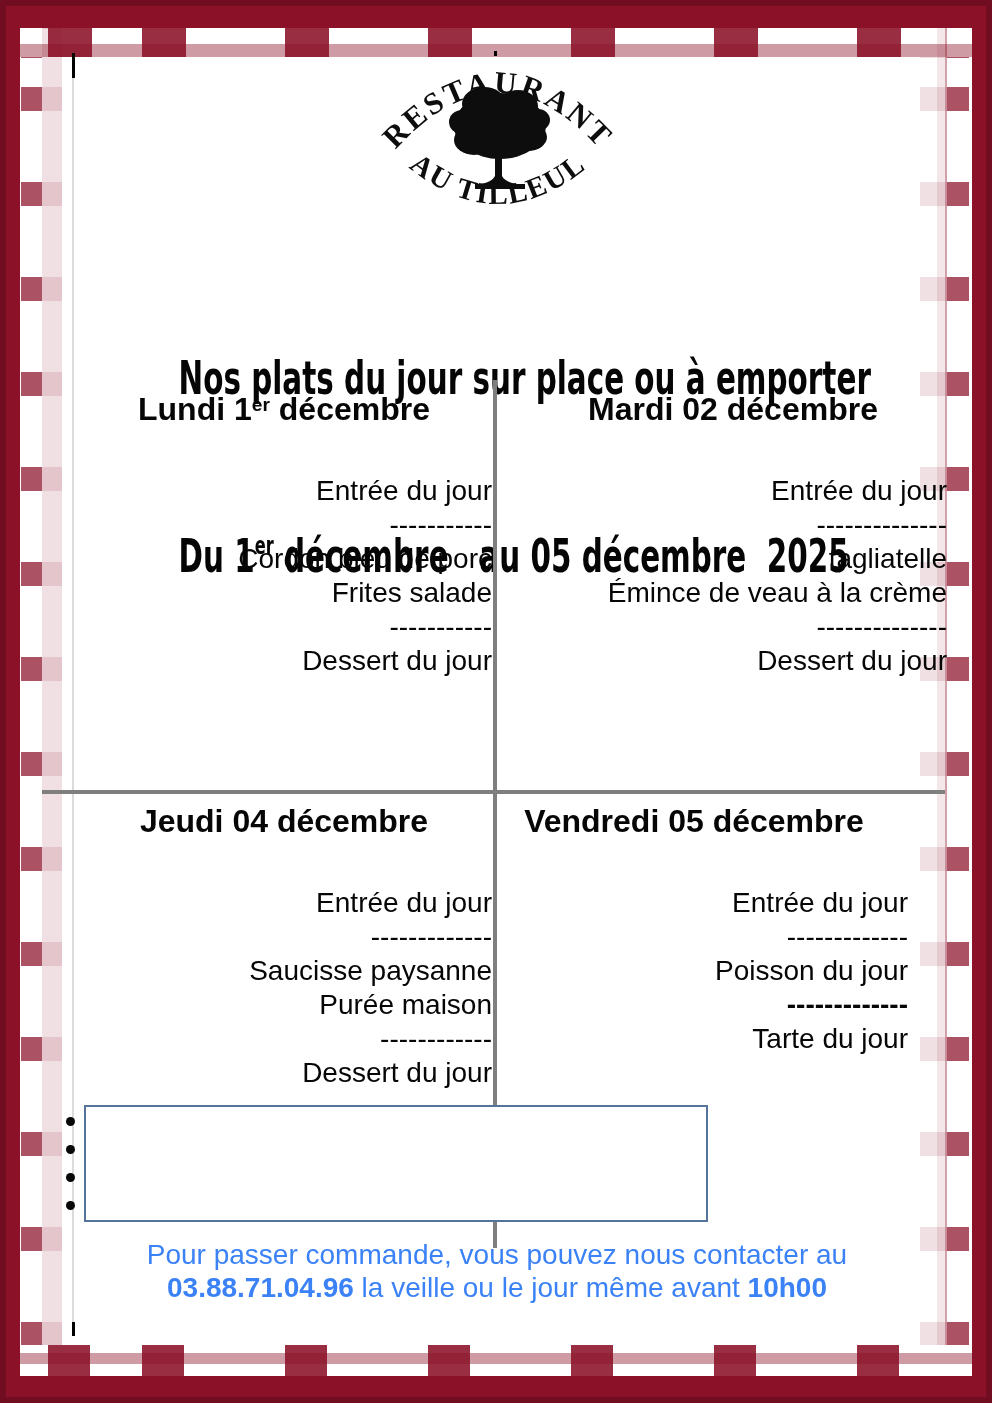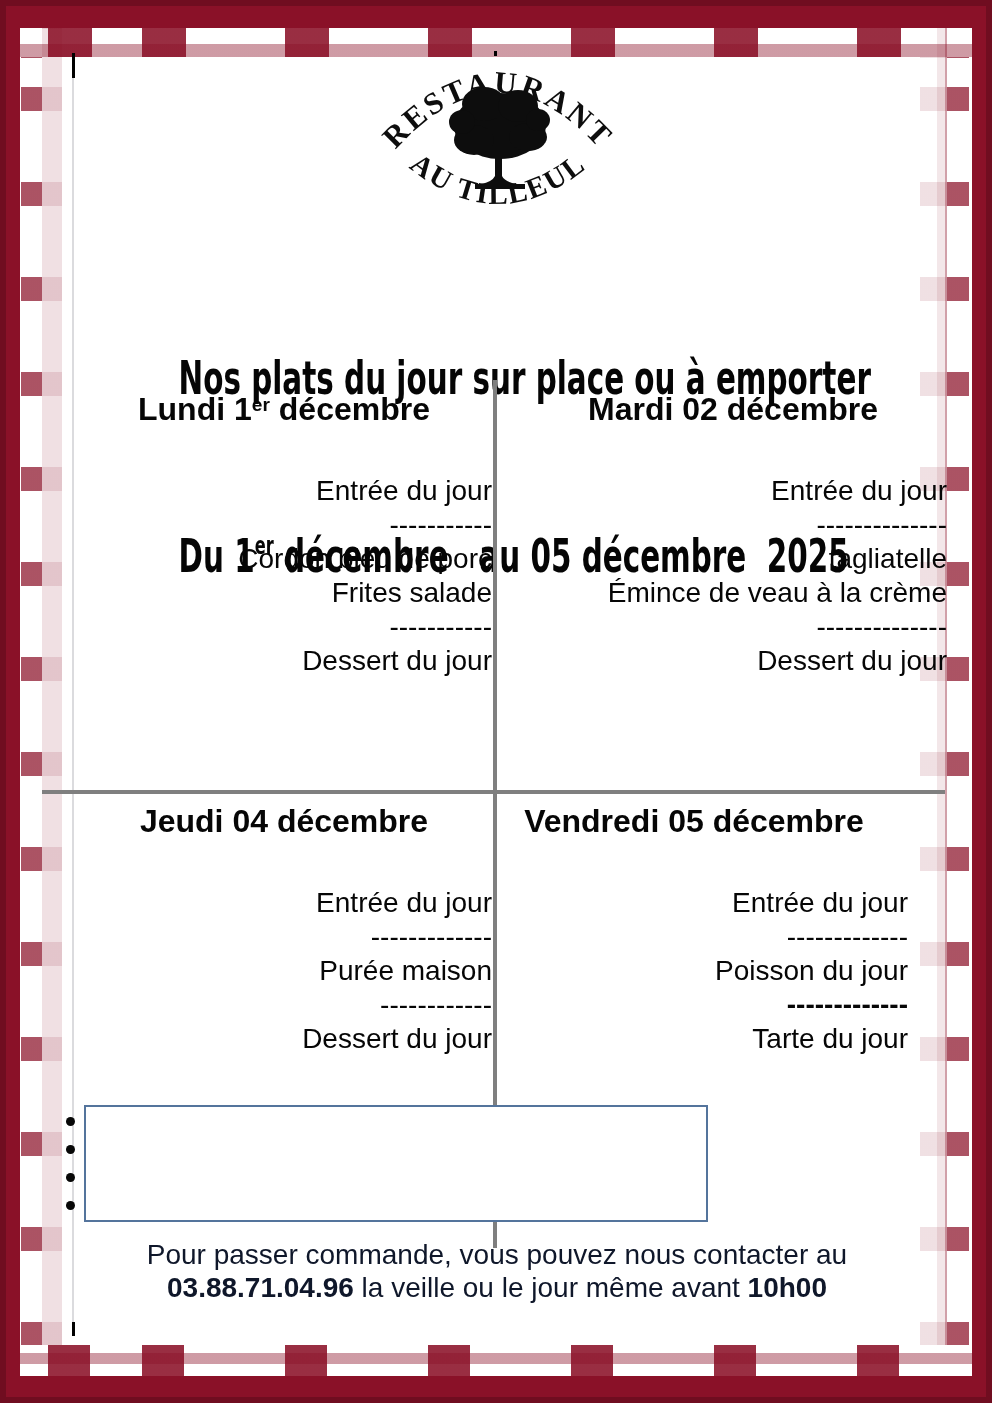--- a/index.html
+++ b/index.html
@@ -68,21 +68,21 @@
   .menu-line.bold{font-weight:bold;}
 
   
   .note-box{position:absolute;left:84px;top:1105px;width:620px;height:113px;
             background:#ffffff;border:2px solid #54749c;z-index:5;}
   .bullet{position:absolute;left:66px;width:9px;height:9px;border-radius:50%;background:#070707;z-index:6;}
   .b1{top:1117px;} .b2{top:1145px;} .b3{top:1173px;} .b4{top:1201px;}
 
   
   .contact{position:absolute;left:76px;top:1238px;width:842px;text-align:center;
-           font-size:28px;line-height:33px;color:#0f172a;z-index:4;}
+           font-size:28px;line-height:33px;color:#3b82f6;z-index:4;}
   .contact .bold{font-weight:bold;}
 </style>
 </head>
 <body>
 
 <div class="page">
 
   <div class="frame"></div>
   <div class="ring-white"></div>
   <div class="strip-top"></div>
@@ -153,20 +153,21 @@
       <div class="menu-line">--------------</div>
       <div class="menu-line">Dessert du jour</div>
     </div>
   </div>
 
   <div class="cell c3">
     <h3><span>Jeudi 04 décembre</span><span class="sup"></span><span></span></h3>
     <div class="menu-lines">
       <div class="menu-line">Entrée du jour</div>
       <div class="menu-line">-------------</div>
+      <div class="menu-line">Saucisse paysanne</div>
       <div class="menu-line">Purée maison</div>
       <div class="menu-line">------------</div>
       <div class="menu-line">Dessert du jour</div>
     </div>
   </div>
 
   <div class="cell c4">
     <h3><span>Vendredi 05 décembre</span><span class="sup"></span><span></span></h3>
     <div class="menu-lines">
       <div class="menu-line">Entrée du jour</div>

